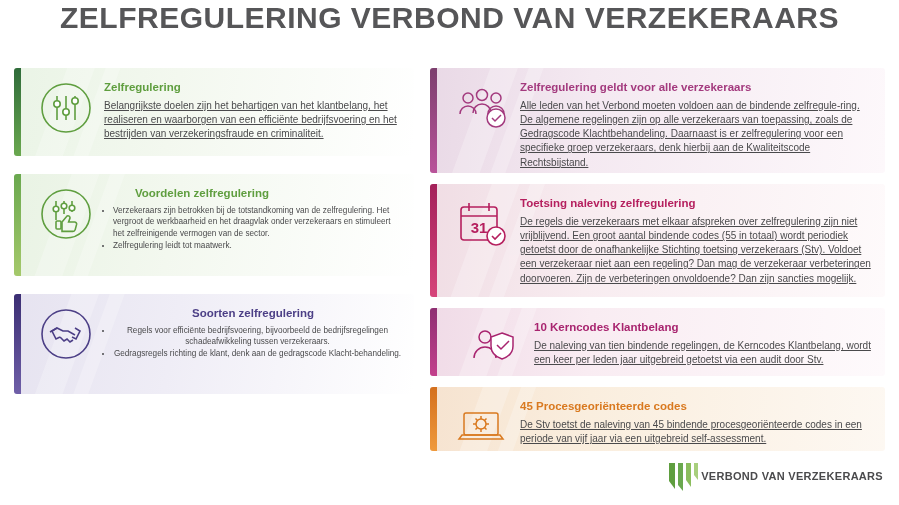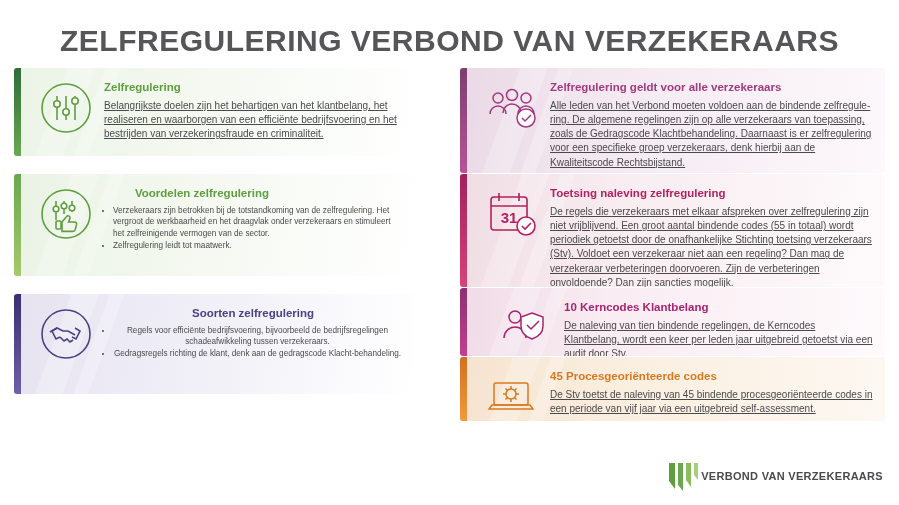--- a/index.html
+++ b/index.html
@@ -20,21 +20,21 @@
     box-sizing: border-box;
   }
 
   
   .title {
     text-align: center;
     font-size: 30px;
     font-weight: bold;
     letter-spacing: 0.5px;
     color: #565658;
-    padding-top: 24px;
+    padding-top: 1px;
     padding-bottom: 6px;
   }
 
   
   .columns {
     position: absolute;
     top: 68px;
     left: 14px;
     right: 14px;
     display: flex;
@@ -43,22 +43,21 @@
   .col-left {
     width: 400px;
     display: flex;
     flex-direction: column;
     gap: 18px;
   }
   .col-right {
     flex: 1;
     display: flex;
     flex-direction: column;
-    gap: 1px;
-    margin-left: 30px;
+    gap: 11px;
   }
 
   
   .card {
     position: relative;
     display: flex;
     align-items: flex-start;
     border-radius: 3px;
     overflow: hidden;
     padding: 11px 12px 11px 10px;

